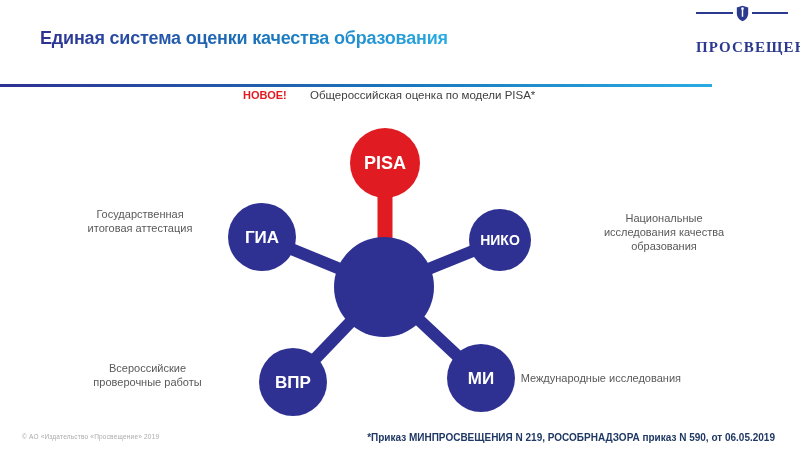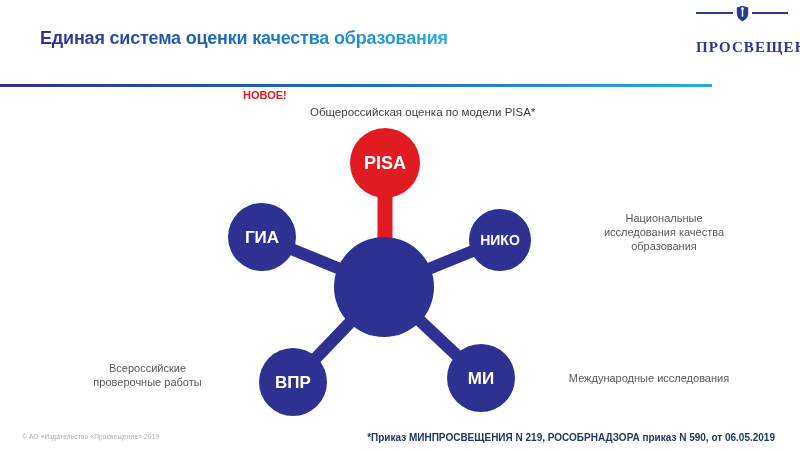--- a/index.html
+++ b/index.html
@@ -25,34 +25,34 @@
   .logo-text{
     margin-top:17px;font-family:"Liberation Serif",serif;font-weight:700;
     font-size:15px;letter-spacing:1.1px;color:#2B3A8F;white-space:nowrap;
   }
   .badge{
     position:absolute;left:243px;top:89px;
     font-size:11px;font-weight:700;color:#E11B22;
   }
   .subtitle{
     position:absolute;left:310px;top:89px;
-    font-size:11.5px;color:#3F3F3F;margin-top:17px;
+    font-size:11.5px;color:#3F3F3F;
   }
   .diagram{position:absolute;left:0;top:0;width:800px;height:450px;}
   .node-label{
     fill:#ffffff;font-family:"Liberation Sans",sans-serif;font-weight:700;
     text-anchor:middle;
   }
   .caption{
     position:absolute;font-size:11px;line-height:14px;color:#595959;text-align:center;
   }
   .caption-gia{left:75px;top:207px;width:130px;}
   .caption-niko{left:589px;top:211px;width:150px;}
   .caption-vpr{left:90px;top:361px;width:115px;}
-  .caption-mi{left:564px;top:371px;width:170px;text-align:center;}
+  .caption-mi{left:511px;top:371px;width:170px;text-align:right;}
   .copyright{
     position:absolute;left:22px;top:433px;font-size:6.5px;color:#ABABAB;letter-spacing:0.2px;
   }
   .footnote{
     position:absolute;right:25px;top:432px;font-size:10px;font-weight:600;color:#1F3864;
   }
 </style>
 </head>
 <body>
 
@@ -97,20 +97,21 @@
     <circle cx="500" cy="240" r="31" fill="#2E3192"></circle>
     <text class="node-label" x="500" y="240" dominant-baseline="central" font-size="14">НИКО</text>
 
     <circle cx="293" cy="382" r="34" fill="#2E3192"></circle>
     <text class="node-label" x="293" y="382" dominant-baseline="central" font-size="17">ВПР</text>
 
     <circle cx="481" cy="378" r="34" fill="#2E3192"></circle>
     <text class="node-label" x="481" y="378" dominant-baseline="central" font-size="17">МИ</text>
   </svg>
 
+  <div class="caption caption-gia">Государственная итоговая аттестация</div>
   <div class="caption caption-niko">Национальные исследования качества образования</div>
   <div class="caption caption-vpr">Всероссийские проверочные работы</div>
   <div class="caption caption-mi">Международные исследования</div>
 
   <span class="copyright">© АО «Издательство «Просвещение» 2019</span>
   <span class="footnote">*Приказ МИНПРОСВЕЩЕНИЯ N 219, РОСОБРНАДЗОРА приказ N 590, от 06.05.2019</span>
 
 </div>
 
 </body></html>

